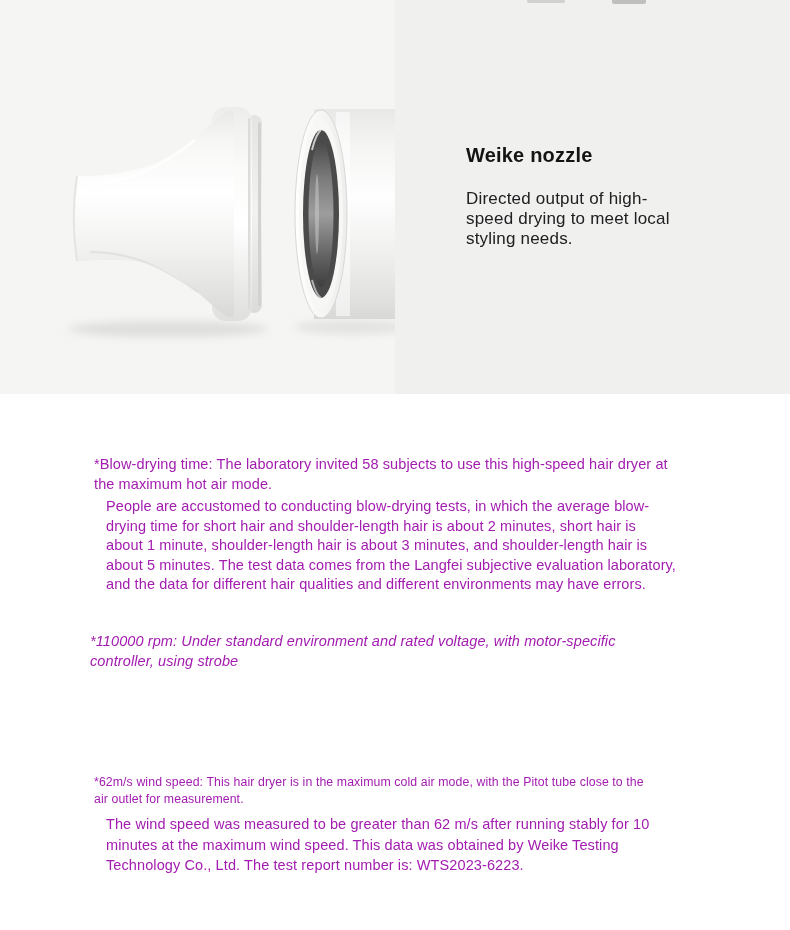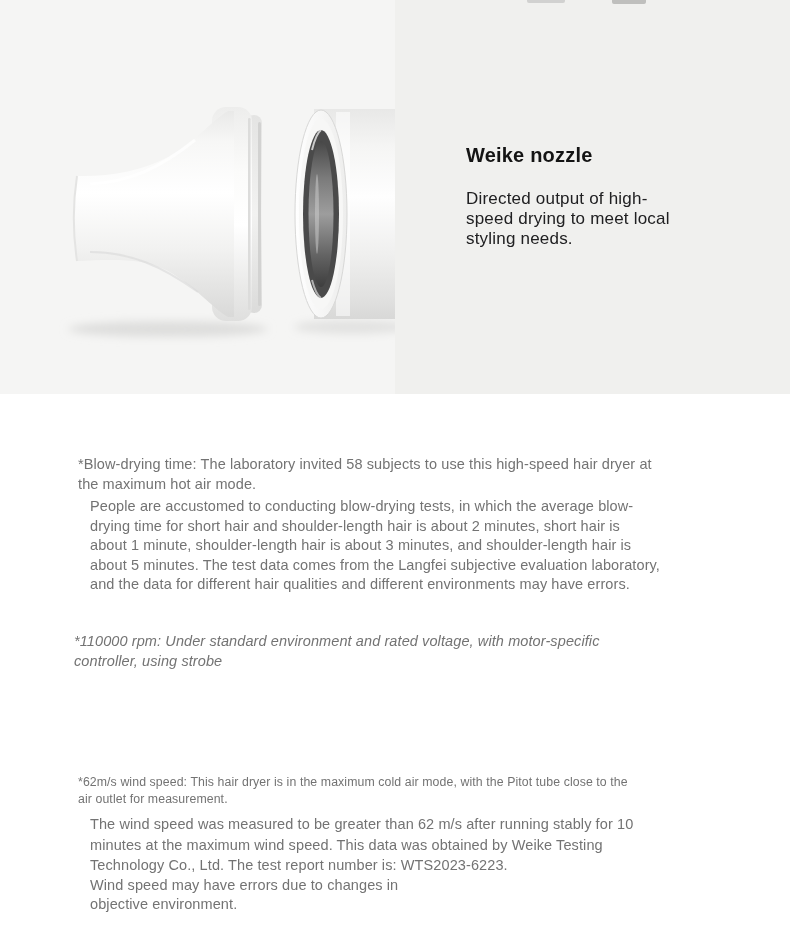--- a/index.html
+++ b/index.html
@@ -60,22 +60,23 @@
   
   .disclaimers {
     position: absolute;
     top: 394px; left: 0;
     width: 790px; height: 536px;
     background: #ffffff;
   }
   .disclaimers p {
     position: absolute;
     white-space: pre-line;
-    color: #737373;
+    color: #a21caf;
     letter-spacing: 0.1px;
+    margin-left: 16px;
   }
   .note   { font-size: 14.5px; line-height: 19.5px; }
   .detail { font-size: 14.5px; line-height: 19.5px; }
   .s1-note   { top:  61px; left: 78px; width: 660px; }  
   .s1-detail { top: 103px; left: 90px; width: 650px; }
   .s2-note   { top: 238px; left: 74px; width: 660px; font-style: italic; }
   .s2-detail { top: 286px; left: 90px; width: 650px; line-height: 26px; }
   .s3-note   { top: 380px; left: 78px; width: 660px; font-size: 12.3px; line-height: 17px; }
   .s3-detail { top: 420px; left: 90px; width: 640px; line-height: 20.5px; }
   .s3-extra  { top: 482px; left: 90px; width: 640px; line-height: 19px; }
@@ -197,18 +198,16 @@
 and the data for different hair qualities and different environments may have errors.</p>
 
     <p class="note s2-note">*110000 rpm: Under standard environment and rated voltage, with motor-specific
 controller, using strobe</p>
 
     <p class="note s3-note">*62m/s wind speed: This hair dryer is in the maximum cold air mode, with the Pitot tube close to the
 air outlet for measurement.</p>
     <p class="detail s3-detail">The wind speed was measured to be greater than 62 m/s after running stably for 10
 minutes at the maximum wind speed. This data was obtained by Weike Testing
 Technology Co., Ltd. The test report number is: WTS2023-6223.</p>
-    <p class="detail s3-extra">Wind speed may have errors due to changes in
-objective environment.</p>
 
   </section>
 
 </div>
 
 </body></html>

